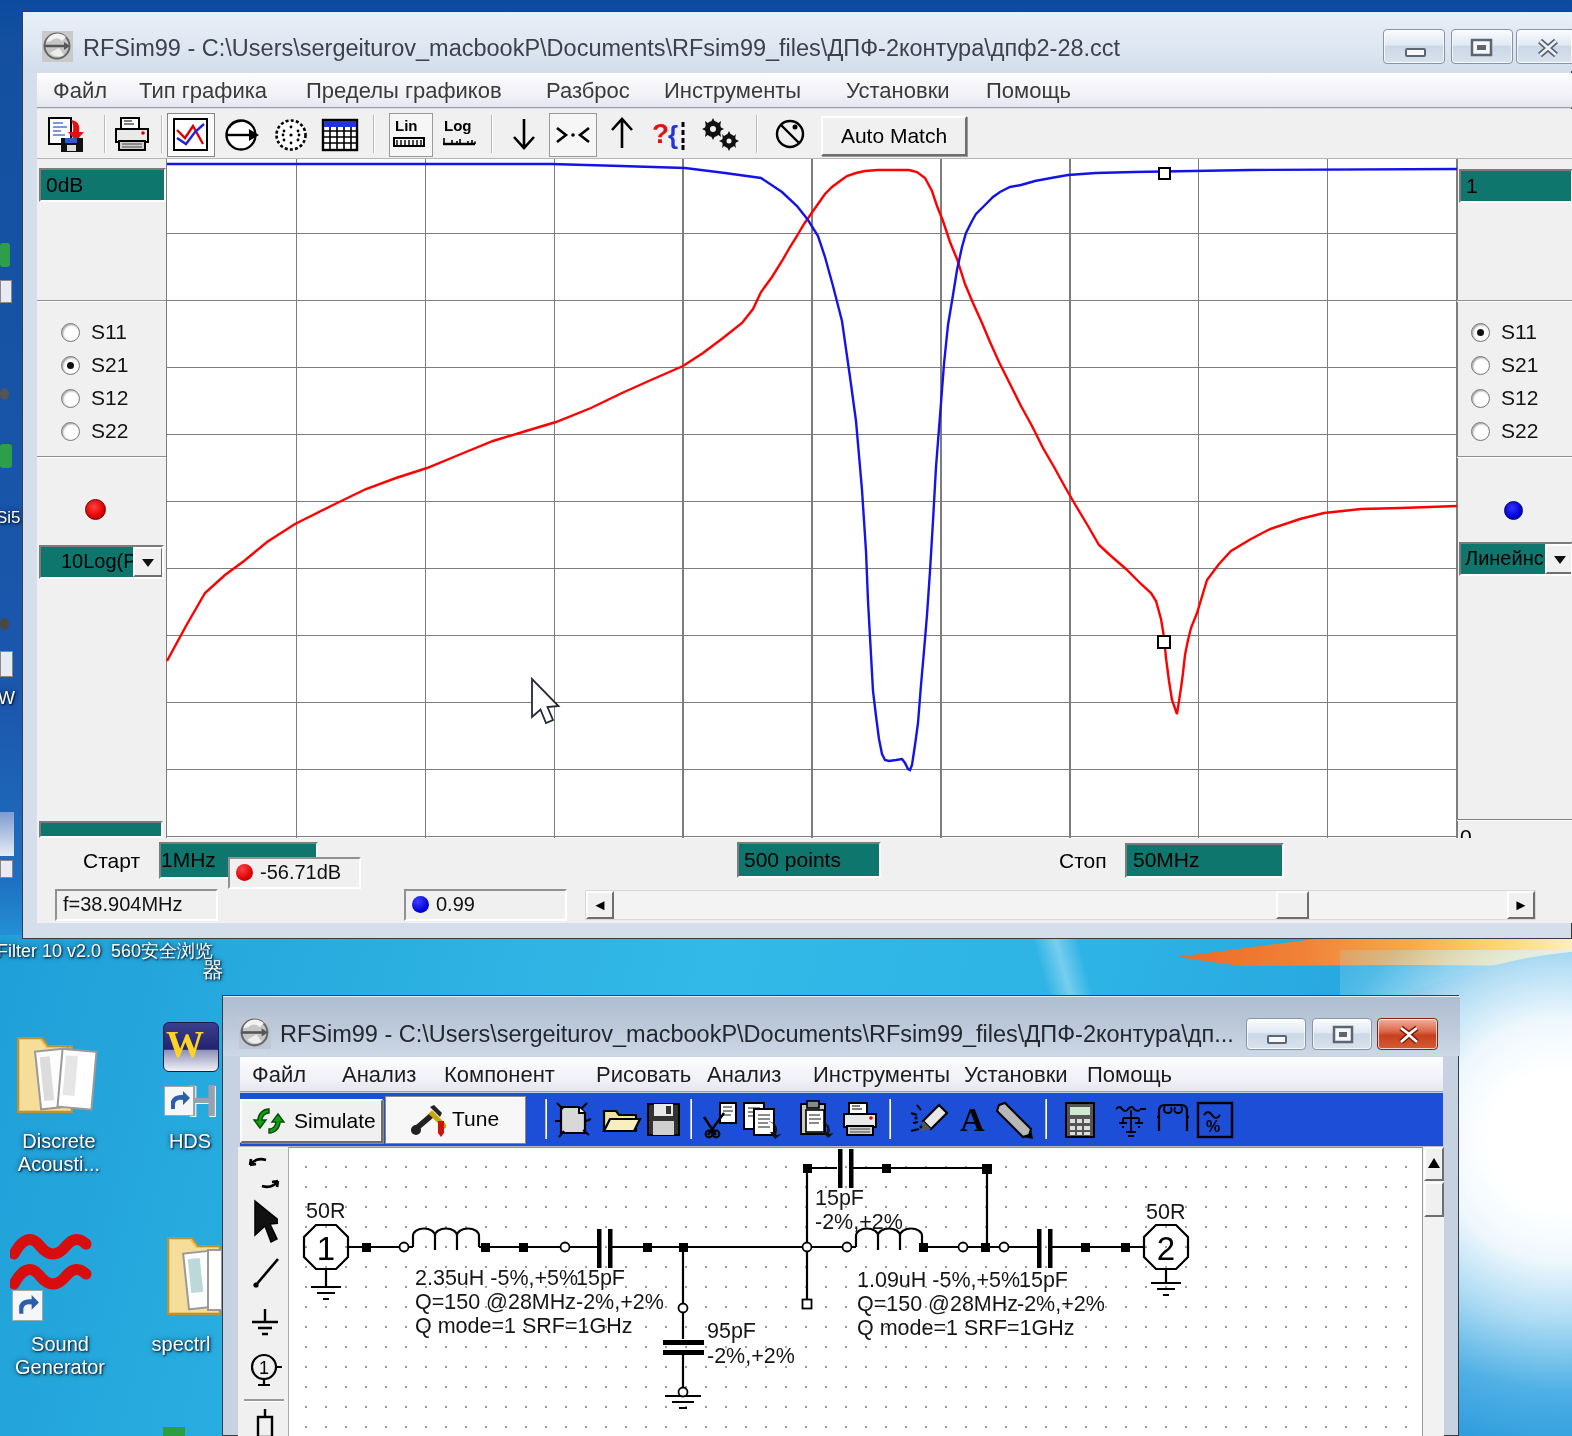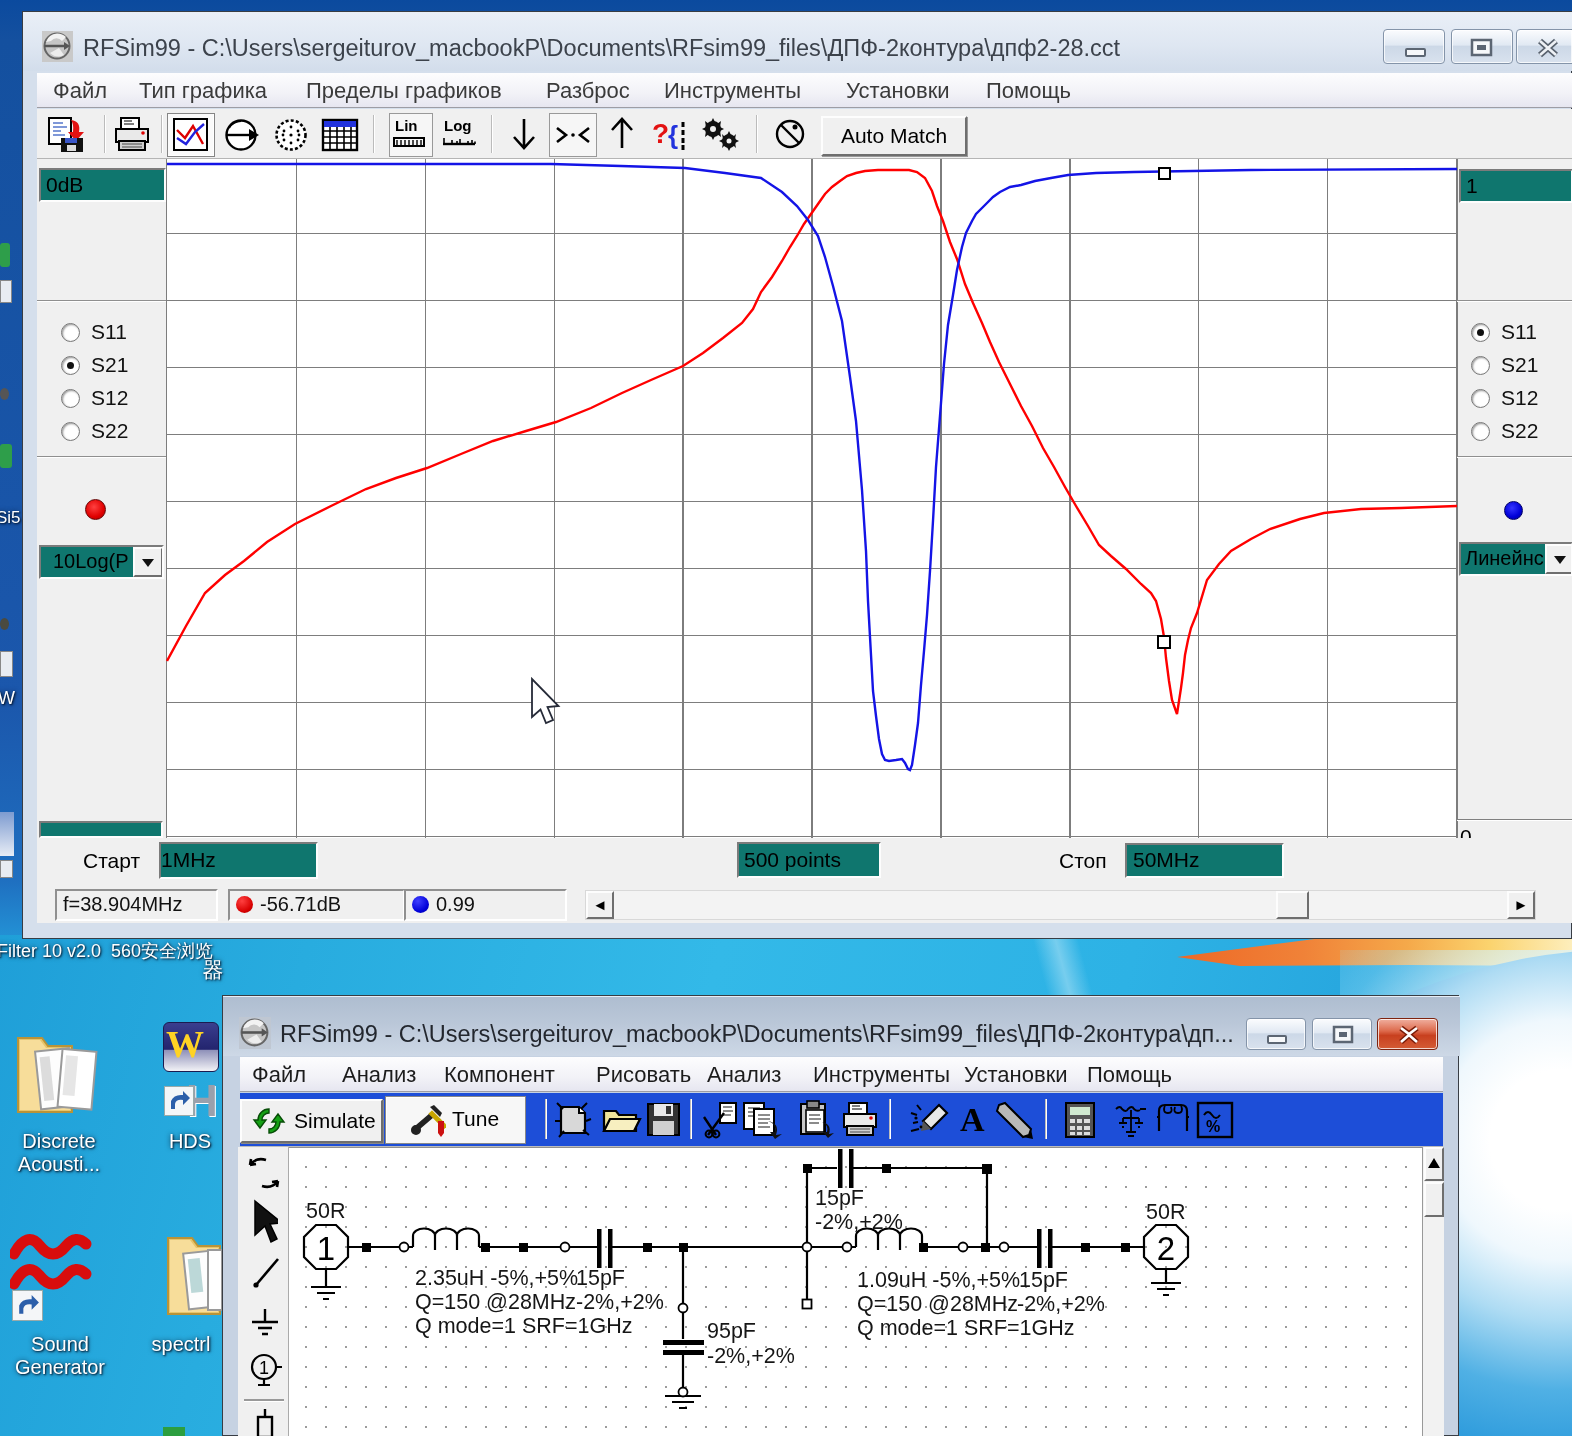--- a/index.html
+++ b/index.html
@@ -249,42 +249,42 @@
     </svg>
     </div>
 
     <div class="abs sunk" style="left:2px;top:9px;width:127px;height:34px;font-size:21px;line-height:29px;padding-left:5px">0dB</div>
     <div class="abs" style="left:0px;top:141px;width:129px;height:157px;border-top:1px solid #8f8f8f;border-bottom:1px solid #8f8f8f;box-shadow:0 1px 0 #fff,inset 0 1px 0 #fff"></div>
     <div class="rgrp" style="left:24px;top:162px">S11</div>
     <div class="rgrp rsel" style="left:24px;top:195px">S21</div>
     <div class="rgrp" style="left:24px;top:228px">S12</div>
     <div class="rgrp" style="left:24px;top:261px">S22</div>
     <div class="abs" style="left:48px;top:340px;width:21px;height:21px;border-radius:50%;background:radial-gradient(circle at 8px 7px,#ff4040,#e00000 60%,#a00000);border:1px solid #600"></div>
-    <div class="abs sunk" style="left:2px;top:386px;width:125px;height:34px;font-size:20px;line-height:29px;padding-left:12px;overflow:hidden">10Log(P<span class="cbtn" style="left:92px"></span></div>
+    <div class="abs sunk" style="left:2px;top:386px;width:125px;height:34px;font-size:20px;line-height:29px;padding-left:20px;overflow:hidden">10Log(P<span class="cbtn" style="left:92px"></span></div>
     <div class="abs sunk" style="left:2px;top:662px;width:124px;height:17px"></div>
 
     <div class="abs sunk" style="left:1422px;top:10px;width:114px;height:34px;font-size:21px;line-height:29px;padding-left:5px">1</div>
     <div class="abs" style="left:1420px;top:141px;width:116px;height:157px;border-top:1px solid #8f8f8f;border-bottom:1px solid #8f8f8f;box-shadow:0 1px 0 #fff,inset 0 1px 0 #fff"></div>
     <div class="rgrp rsel" style="left:1434px;top:162px">S11</div>
     <div class="rgrp" style="left:1434px;top:195px">S21</div>
     <div class="rgrp" style="left:1434px;top:228px">S12</div>
     <div class="rgrp" style="left:1434px;top:261px">S22</div>
     <div class="abs" style="left:1467px;top:342px;width:19px;height:19px;border-radius:50%;background:radial-gradient(circle at 7px 6px,#3434ff,#0000d8 60%,#000090);border:1px solid #006"></div>
     <div class="abs sunk" style="left:1422px;top:383px;width:114px;height:34px;font-size:20px;line-height:29px;padding-left:4px;overflow:hidden">Линейнс<span class="cbtn" style="left:84px"></span></div>
     <div class="abs" style="left:1420px;top:660px;width:116px;height:1px;background:#808080;box-shadow:0 1px 0 #fff"></div>
     <div class="abs" style="left:1423px;top:666px;width:30px;height:13px;font-size:21px;overflow:hidden">0</div>
 
     <div class="abs" style="left:46px;top:690px;font-size:21px">Старт</div>
     <div class="abs sunk" style="left:122px;top:683px;width:159px;height:37px;font-size:21px;line-height:32px;">1MHz</div>
     <div class="abs sunk" style="left:700px;top:683px;width:144px;height:36px;font-size:21px;line-height:31px;padding-left:5px">500 points</div>
     <div class="abs" style="left:1022px;top:690px;font-size:21px">Стоп</div>
     <div class="abs sunk" style="left:1088px;top:684px;width:159px;height:35px;font-size:21px;line-height:30px;padding-left:6px">50MHz</div>
 
     <div class="abs sbox" style="left:18px;top:730px;width:163px;height:32px">f=38.904MHz</div>
-    <div class="abs sbox" style="left:191px;top:730px;width:177px;height:32px"><span class="dot" style="background:radial-gradient(circle at 6px 5px,#ff4040,#d80000 65%,#900)"></span>-56.71dB</div>
+    <div class="abs sbox" style="left:191px;top:698px;width:133px;height:32px"><span class="dot" style="background:radial-gradient(circle at 6px 5px,#ff4040,#d80000 65%,#900)"></span>-56.71dB</div>
     <div class="abs sbox" style="left:367px;top:730px;width:163px;height:32px"><span class="dot" style="background:radial-gradient(circle at 6px 5px,#4040ff,#0000d8 65%,#009)"></span>0.99</div>
     <div class="abs" style="left:548px;top:731px;width:951px;height:30px;background:#f3f3f3;border:1px solid #d8d8d8">
       <div class="raised abs" style="left:0;top:0;width:28px;height:28px;font-size:15px;text-align:center;line-height:24px;color:#000">◄</div>
       <div class="raised abs" style="left:690px;top:0;width:33px;height:28px"></div>
       <div class="raised abs" style="left:921px;top:0;width:28px;height:28px;font-size:15px;text-align:center;line-height:24px;color:#000">►</div>
     </div>
   </div>
 </div>
 <div id="win2" class="win" style="left:222px;top:995px;width:1237px;height:441px;background:#c6d2e2">
   <div class="abs" style="left:0;top:0;width:1237px;height:60px;background:linear-gradient(180deg,#aebdd0 0,#bac7d8 45%,#cdd8e6 100%);box-shadow:inset 0 1px 0 #e8eef6"></div>

